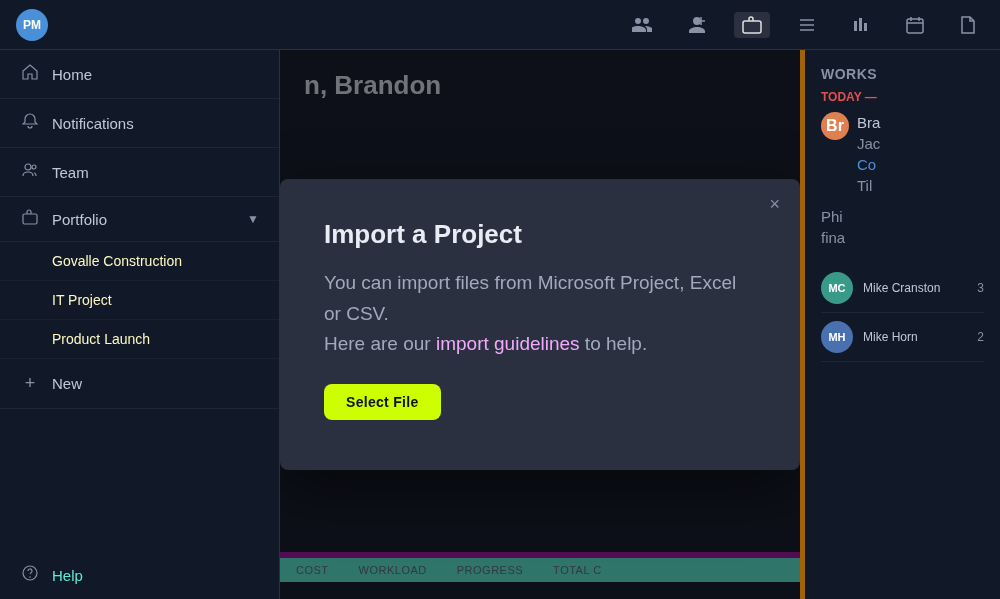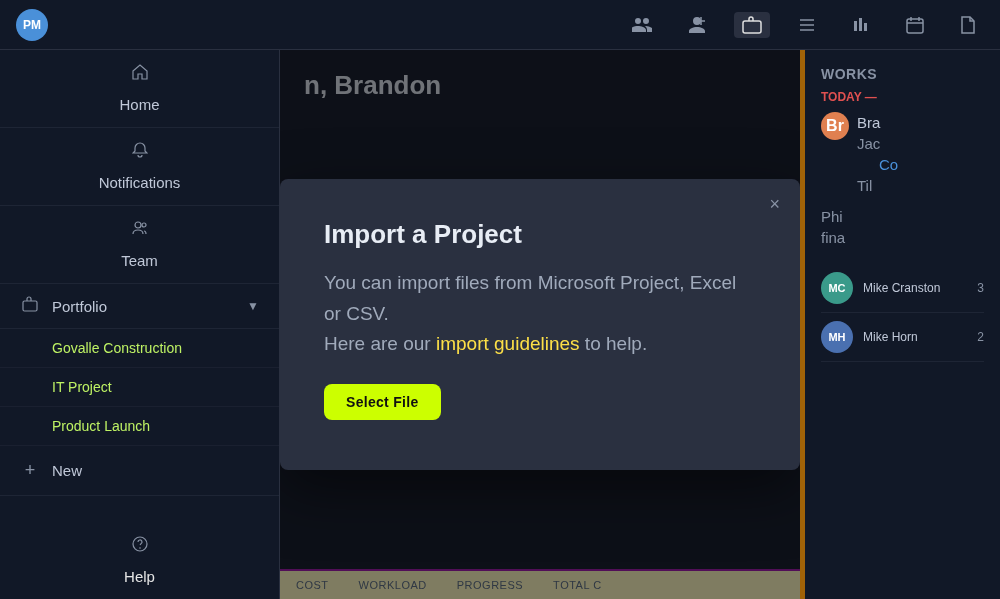--- a/index.html
+++ b/index.html
@@ -78,21 +78,20 @@
 
     .sidebar-item {
       display: flex;
       align-items: center;
       padding: 14px 20px;
       color: #c0c8d8;
       cursor: pointer;
       font-size: 15px;
       border-bottom: 1px solid #1e2535;
       gap: 12px;
-      flex-direction: column;
     }
 
     .sidebar-icon {
       font-size: 16px;
       color: #8892a4;
       width: 20px;
       text-align: center;
     }
 
     .portfolio-item {
@@ -109,47 +108,46 @@
     .portfolio-item .chevron {
       margin-left: auto;
       font-size: 12px;
       color: #8892a4;
     }
 
     .sub-item {
       display: flex;
       align-items: center;
       padding: 11px 20px 11px 52px;
-      color: #bef264;
+      color: #fef9c3;
       cursor: pointer;
       font-size: 14px;
       border-bottom: 1px solid #1a2030;
     }
 
     .new-item {
       display: flex;
       align-items: center;
       padding: 14px 20px;
       color: #c0c8d8;
       cursor: pointer;
       font-size: 15px;
       border-bottom: 1px solid #1e2535;
       gap: 12px;
     }
 
     .help-item {
       display: flex;
       align-items: center;
       padding: 14px 20px;
-      color: #e5e5e5;
+      color: #5eead4;
       cursor: pointer;
       font-size: 15px;
       gap: 12px;
       margin-top: auto;
-      flex-direction: column;
     }
 
     
     .content-area {
       flex: 1;
       background: #1a2030;
       position: relative;
       overflow: hidden;
     }
 
@@ -212,32 +210,31 @@
       line-height: 1.4;
     }
 
     .activity-text .name {
       color: #c0c8d8;
       font-weight: 500;
     }
 
     .activity-text .link {
       color: #4a90d9;
-      margin-left: 22px;
     }
 
     
     .bottom-bar {
       position: absolute;
-      bottom: 0;
+      bottom: 17px;
       left: 0;
       right: 0;
       height: 30px;
-      background: #fef9c3;
-      border-top: 2px solid #a21caf;
+      background: #5eead4;
+      border-top: 6px solid #a21caf;
       display: flex;
       align-items: center;
       padding: 0 16px;
       gap: 30px;
     }
 
     .bottom-label {
       font-size: 11px;
       color: #6070880;
       text-transform: uppercase;
@@ -288,21 +285,21 @@
     }
 
     .modal-description {
       font-size: 19px;
       color: #a0aabb;
       line-height: 1.6;
       margin-bottom: 24px;
     }
 
     .modal-description a {
-      color: #fde047;
+      color: #f0abfc;
       text-decoration: none;
     }
 
     .modal-select-label {
       font-size: 14px;
       color: #c0c8d8;
       margin-bottom: 14px;
     }
 
     .select-file-btn {

